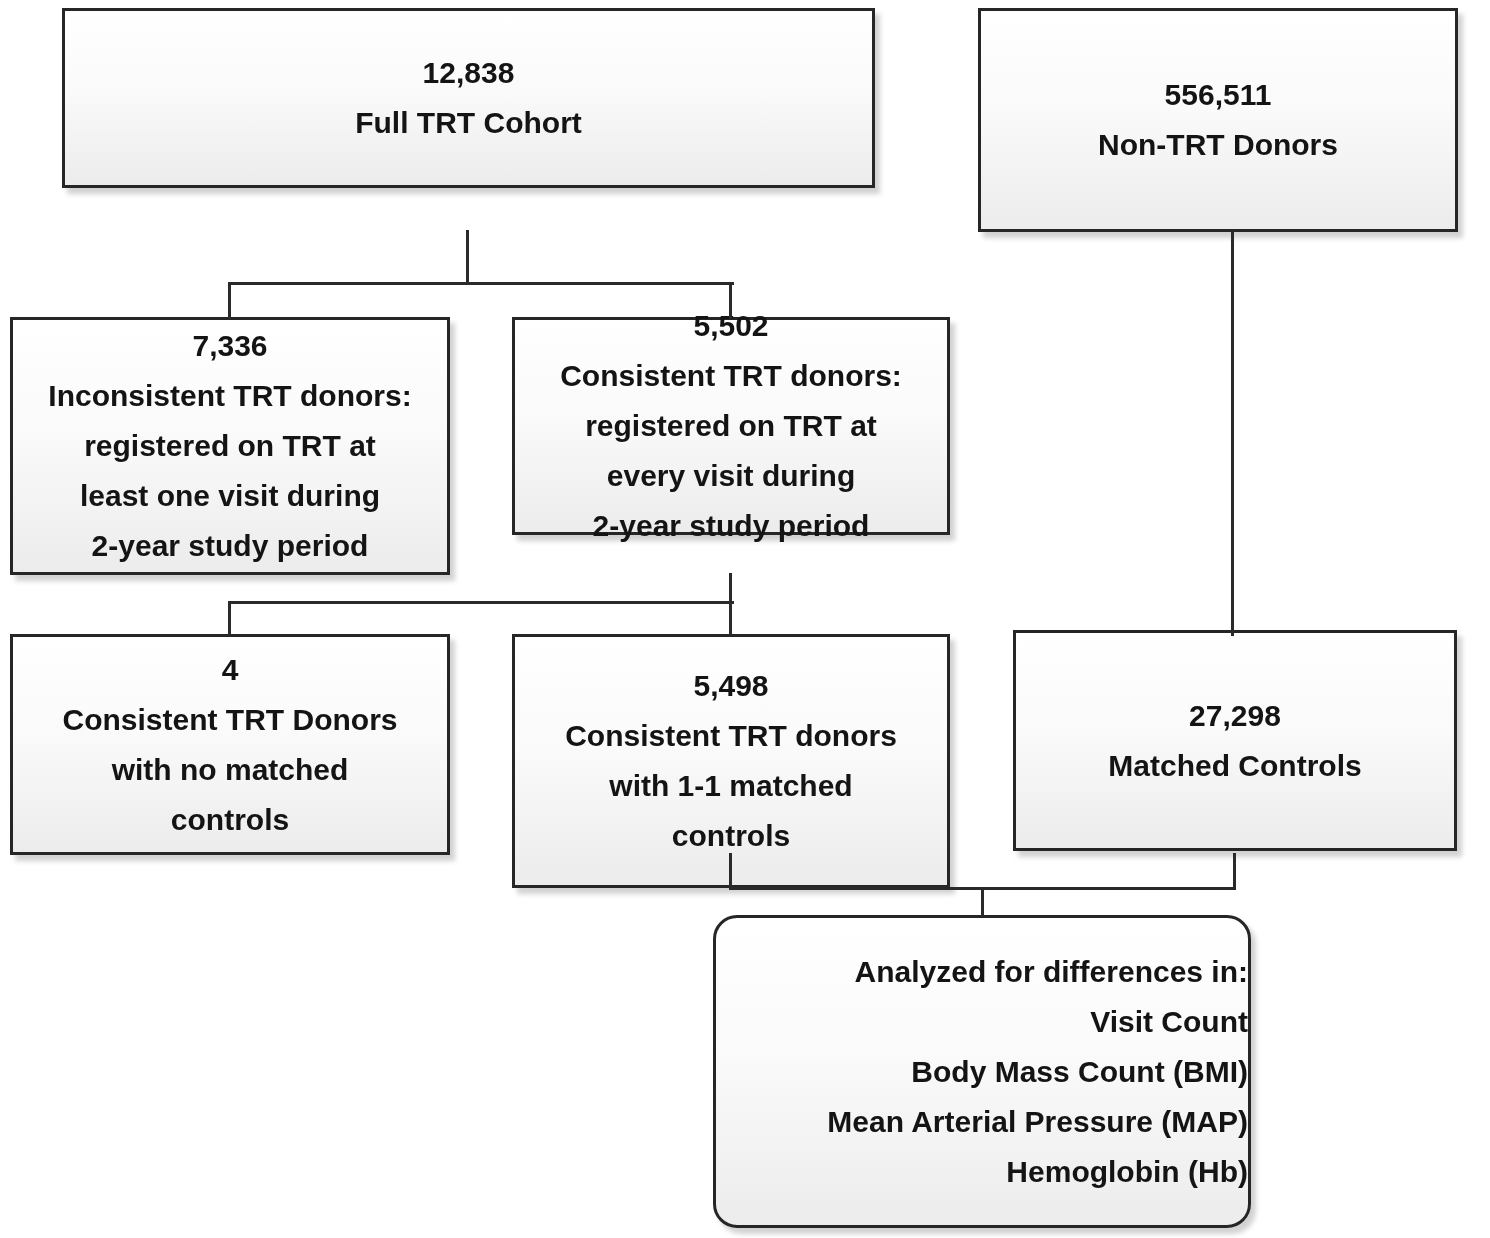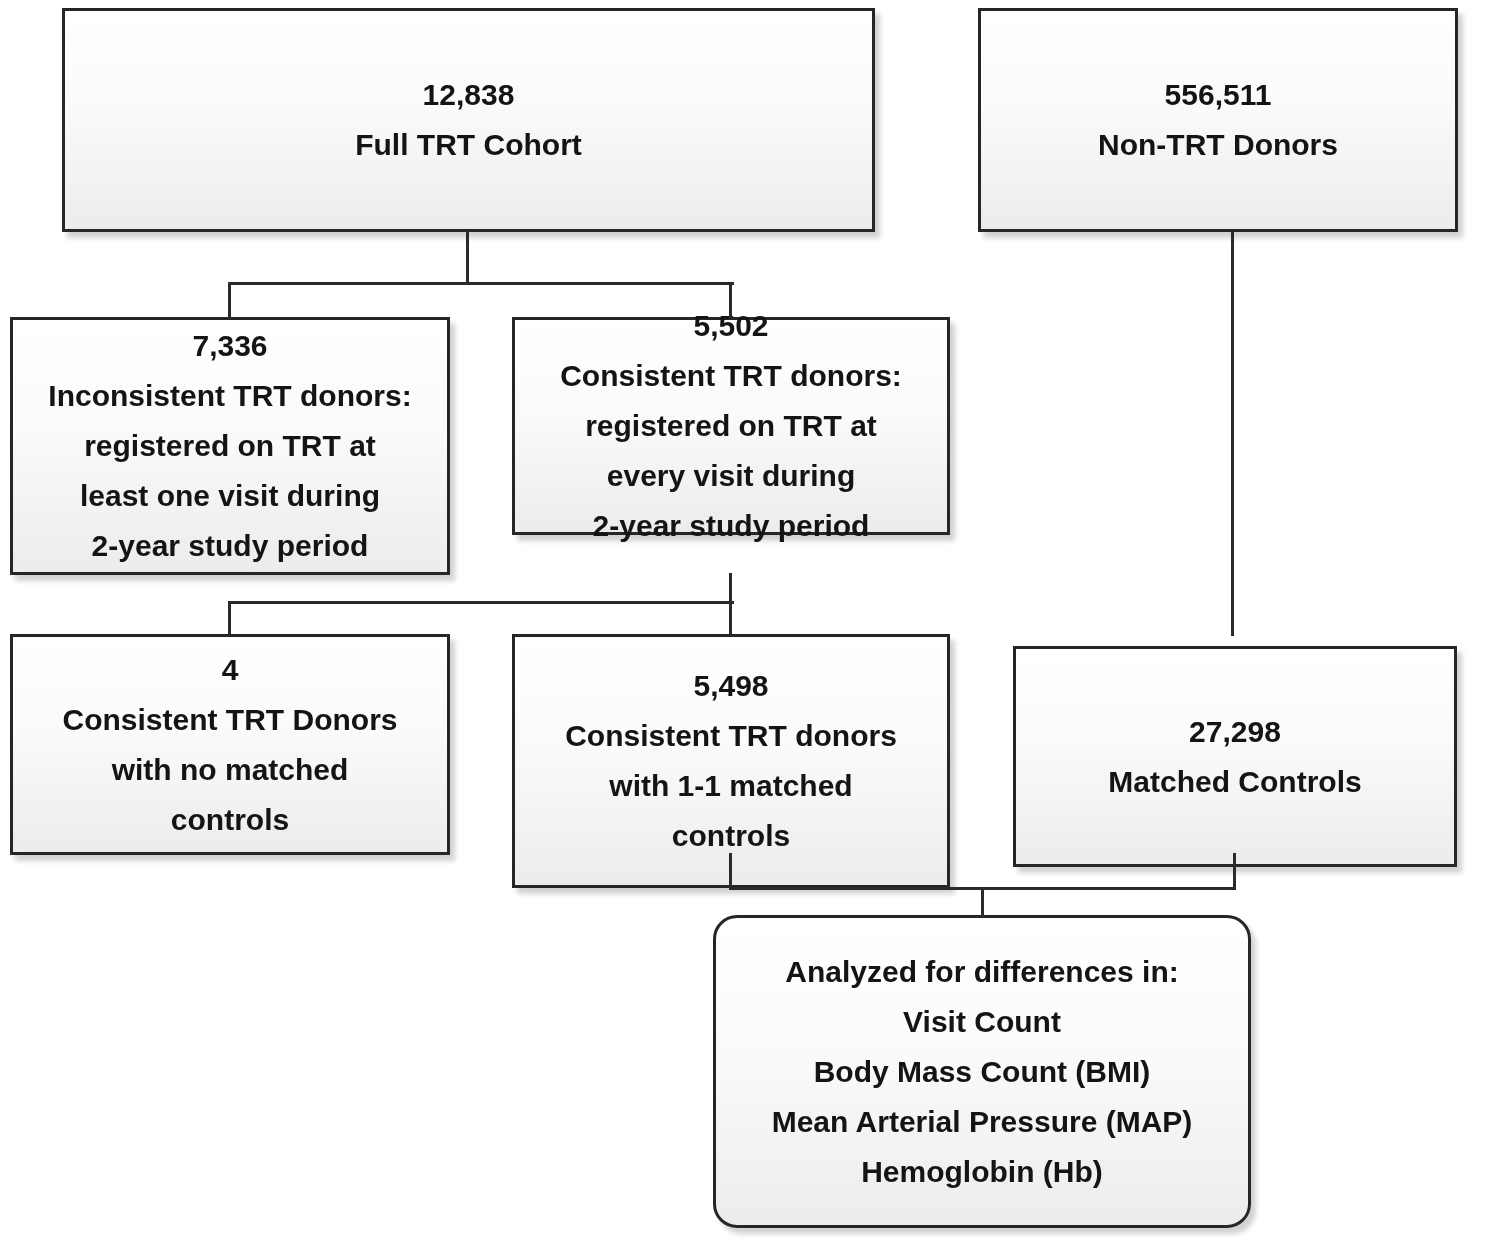--- a/index.html
+++ b/index.html
@@ -40,21 +40,21 @@
   .conn {
     position: absolute;
     background: #2a2a2a;
   }
 </style>
 </head>
 <body>
 
 <div class="canvas">
 
-  <div class="box" style="left:62px; top:8px; width:813px; height:224px;">
+  <div class="box" style="left:62px; top:8px; width:813px; height:180px;">
     <div class="ln">12,838</div>
     <div class="ln">Full TRT Cohort</div>
   </div>
 
   <div class="box" style="left:978px; top:8px; width:480px; height:224px;">
     <div class="ln">556,511</div>
     <div class="ln">Non-TRT Donors</div>
   </div>
 
   <div class="box" style="left:10px; top:317px; width:440px; height:258px;">
@@ -80,26 +80,26 @@
     <div class="ln">controls</div>
   </div>
 
   <div class="box" style="left:512px; top:634px; width:438px; height:254px;">
     <div class="ln">5,498</div>
     <div class="ln">Consistent TRT donors</div>
     <div class="ln">with 1-1 matched</div>
     <div class="ln">controls</div>
   </div>
 
-  <div class="box" style="left:1013px; top:646px; width:444px; height:221px;">
+  <div class="box" style="left:1013px; top:630px; width:444px; height:221px;">
     <div class="ln">27,298</div>
     <div class="ln">Matched Controls</div>
   </div>
 
-  <div class="box rounded" style="left:713px; top:915px; width:538px; height:313px;">
+  <div class="box rounded" style="left:713px; top:915px; width:538px; height:313px;align-items:flex-end;">
     <div class="ln">Analyzed for differences in:</div>
     <div class="ln">Visit Count</div>
     <div class="ln">Body Mass Count (BMI)</div>
     <div class="ln">Mean Arterial Pressure (MAP)</div>
     <div class="ln">Hemoglobin (Hb)</div>
   </div>
 
   <div class="conn" style="left:466px; top:230px; width:3px; height:55px;"></div>
   <div class="conn" style="left:228px; top:282px; width:506px; height:3px;"></div>
   <div class="conn" style="left:228px; top:282px; width:3px; height:37px;"></div>

